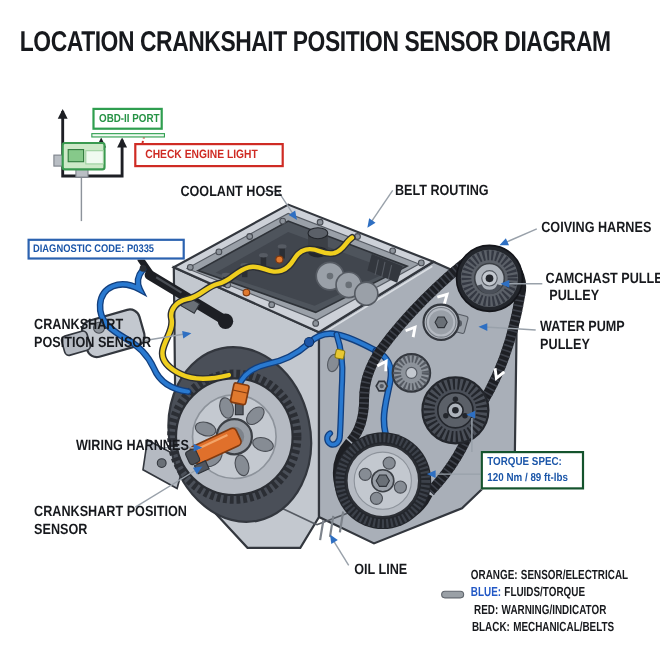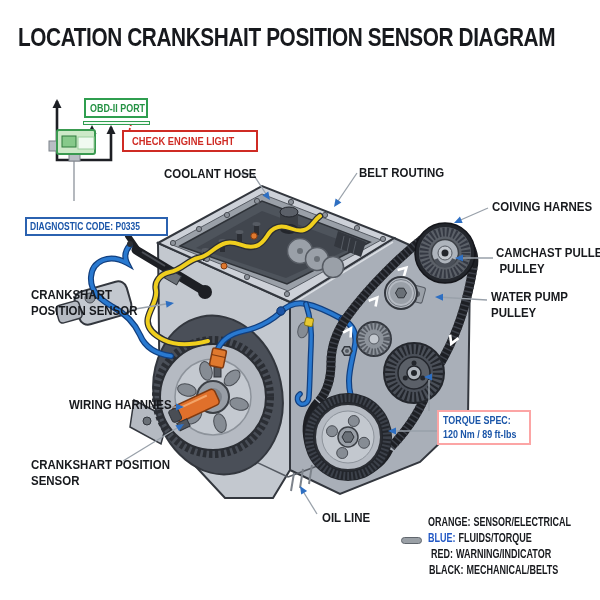--- a/index.html
+++ b/index.html
@@ -15,21 +15,21 @@
   .cond{display:inline-block;white-space:nowrap;transform:scaleX(.85);transform-origin:0 50%;}
   #ecu{left:20px;top:62px;width:78px;border:2px solid #2b62b0;color:#1a55a8;
        font-weight:700;font-size:10.5px;line-height:1.3;padding:2px 3px;}
   #obd{left:84px;top:98px;width:64px;border:2px solid #2f9e4f;color:#259244;
        font-weight:700;font-size:10.5px;padding:2px 4px;}
   #obd-bar{left:83px;top:121px;width:67px;height:4px;border:1.5px solid #2f9e4f;background:#f2faf3;}
   #check{left:122px;top:130px;width:136px;border:2px solid #cf2b24;color:#cf2b24;font-weight:700;
          font-size:11px;padding:2px 5px;display:flex;align-items:center;gap:5px;justify-content:center;}
   #diag{left:25px;top:200px;width:143px;border:2px solid #2b62b0;color:#1a55a8;
         font-weight:700;font-size:10px;padding:2px 3px;margin-top:17px;}
-  #torque{left:437px;top:410px;width:94px;border:2px solid #fca5a5;color:#1a55a8;
+  #torque{left:437px;top:410px;width:94px;border:2px solid #14532d;color:#1a55a8;
           font-weight:700;font-size:10.5px;line-height:1.3;padding:2px 4px;text-decoration:underline;}
   .lg{position:absolute;font-weight:700;font-size:12px;white-space:nowrap;
       transform:scaleX(.75);transform-origin:0 0;color:#17191d;}
   .lg .pre{margin-right:4px;}
   #lg-pill{position:absolute;left:401px;top:537px;width:21px;height:7px;border-radius:4px;
            background:#9aa0a6;border:1.5px solid #60666d;box-sizing:border-box;}
 </style>
 </head>
 <body>
 

